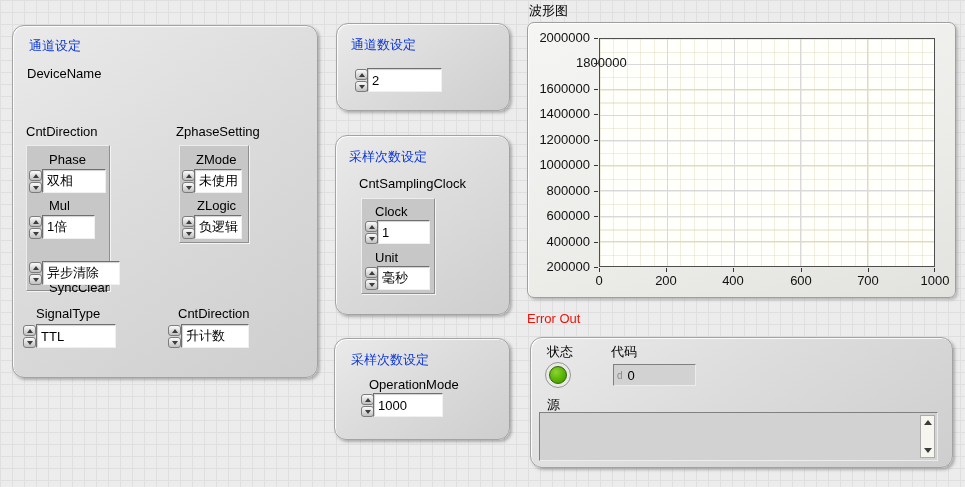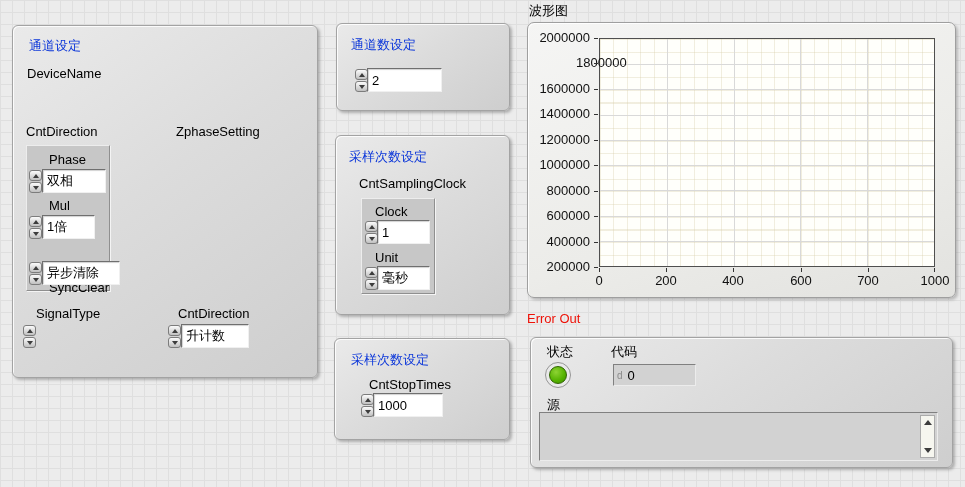--- a/index.html
+++ b/index.html
@@ -7,21 +7,21 @@
   body {
     width:965px; height:487px; position:relative; overflow:hidden;
     font-family:"Liberation Sans", sans-serif;
     background-color:#ececec;
     background-image:
       linear-gradient(#dfdfdf 1px, transparent 1px),
       linear-gradient(90deg, #dfdfdf 1px, transparent 1px);
     background-size:12px 12px;
   }
   .panel {
-    position:absolute; border-radius:6px;
+    position:absolute; border-radius:12px;
     background:linear-gradient(145deg,#eaeaea 0%,#dcdcdc 45%,#cecece 100%);
     border:1px solid #a3a3a3;
     box-shadow: inset 1px 1px 0 rgba(255,255,255,.85), 2px 2px 3px rgba(100,100,100,.45);
   }
   .graph-panel {
     position:absolute; border-radius:7px;
     background:linear-gradient(160deg,#f5f5f4 0%,#ecece9 60%,#e2e2df 100%);
     border:1px solid #9f9f9f;
     box-shadow: inset 1px 1px 0 rgba(255,255,255,.9), 2px 2px 3px rgba(110,110,110,.4);
   }
@@ -132,30 +132,54 @@
           <span class="tri-up"></span>
         </div>
       <div class="sbtn">
           <span class="tri-down"></span>
         </div>
     </div>
     <div class="field" style="left:15px; top:115px; width:78px; height:24px;">异步清除</div>
   </div>
 
   <div class="lbl" style="left:163px; top:98px;">ZphaseSetting</div>
+  <div class="cluster" style="left:166px; top:119px; width:70px; height:98px;">
+    <div class="lbl" style="left:16px; top:6px;">ZMode</div>
+    <div class="spin" style="left:2px; top:24px;">
+      <div class="sbtn">
+          <span class="tri-up"></span>
+        </div>
+      <div class="sbtn">
+          <span class="tri-down"></span>
+        </div>
+    </div>
+    <div class="field" style="left:14px; top:23px; width:48px; height:24px;">未使用</div>
+
+    <div class="lbl" style="left:17px; top:52px;">ZLogic</div>
+    <div class="spin" style="left:2px; top:70px;">
+      <div class="sbtn">
+          <span class="tri-up"></span>
+        </div>
+      <div class="sbtn">
+          <span class="tri-down"></span>
+        </div>
+    </div>
+    <div class="field" style="left:14px; top:69px; width:48px; height:24px;">负逻辑</div>
+  </div>
 
   <div class="lbl" style="left:23px; top:280px;">SignalType</div>
   <div class="spin" style="left:10px; top:299px;">
     <div class="sbtn">
         <span class="tri-up"></span>
       </div>
     <div class="sbtn">
         <span class="tri-down"></span>
       </div>
   </div>
+  <div class="field" style="left:23px; top:298px; width:80px; height:24px;">TTL</div>
 
   <div class="lbl" style="left:165px; top:280px;">CntDirection</div>
   <div class="spin" style="left:155px; top:299px;">
     <div class="sbtn">
         <span class="tri-up"></span>
       </div>
     <div class="sbtn">
         <span class="tri-down"></span>
       </div>
   </div>
@@ -198,21 +222,21 @@
       <div class="sbtn">
           <span class="tri-down"></span>
         </div>
     </div>
     <div class="field" style="left:15px; top:67px; width:53px; height:24px;">毫秒</div>
   </div>
 </div>
 
 <div class="panel" style="left:334px; top:338px; width:176px; height:102px;">
   <div class="title" style="left:16px; top:12px;">采样次数设定</div>
-  <div class="lbl" style="left:34px; top:38px;">CntStopTimes</div>
+  <div class="lbl" style="left:34px; top:38px;">OperationMode</div>
   <div class="spin" style="left:26px; top:55px;">
     <div class="sbtn">
         <span class="tri-up"></span>
       </div>
     <div class="sbtn">
         <span class="tri-down"></span>
       </div>
   </div>
   <div class="field" style="left:38px; top:54px; width:70px; height:24px;">1000</div>
 </div>

